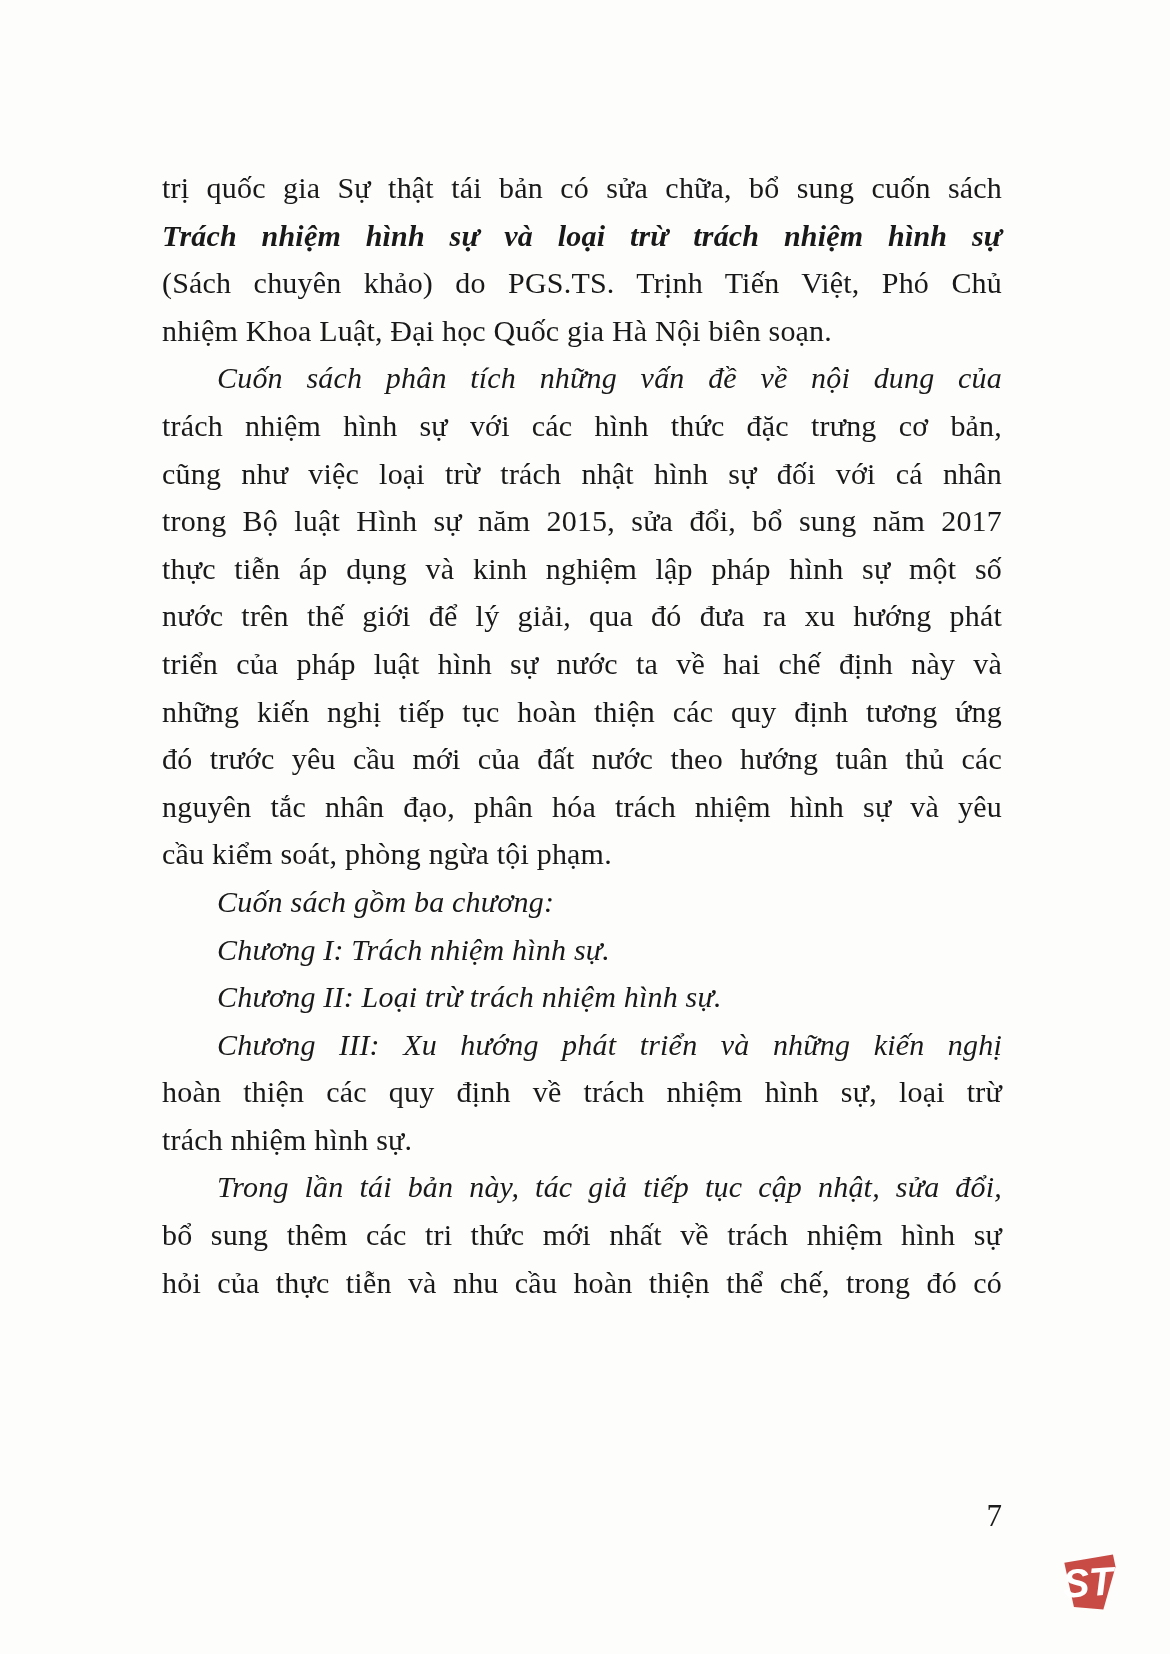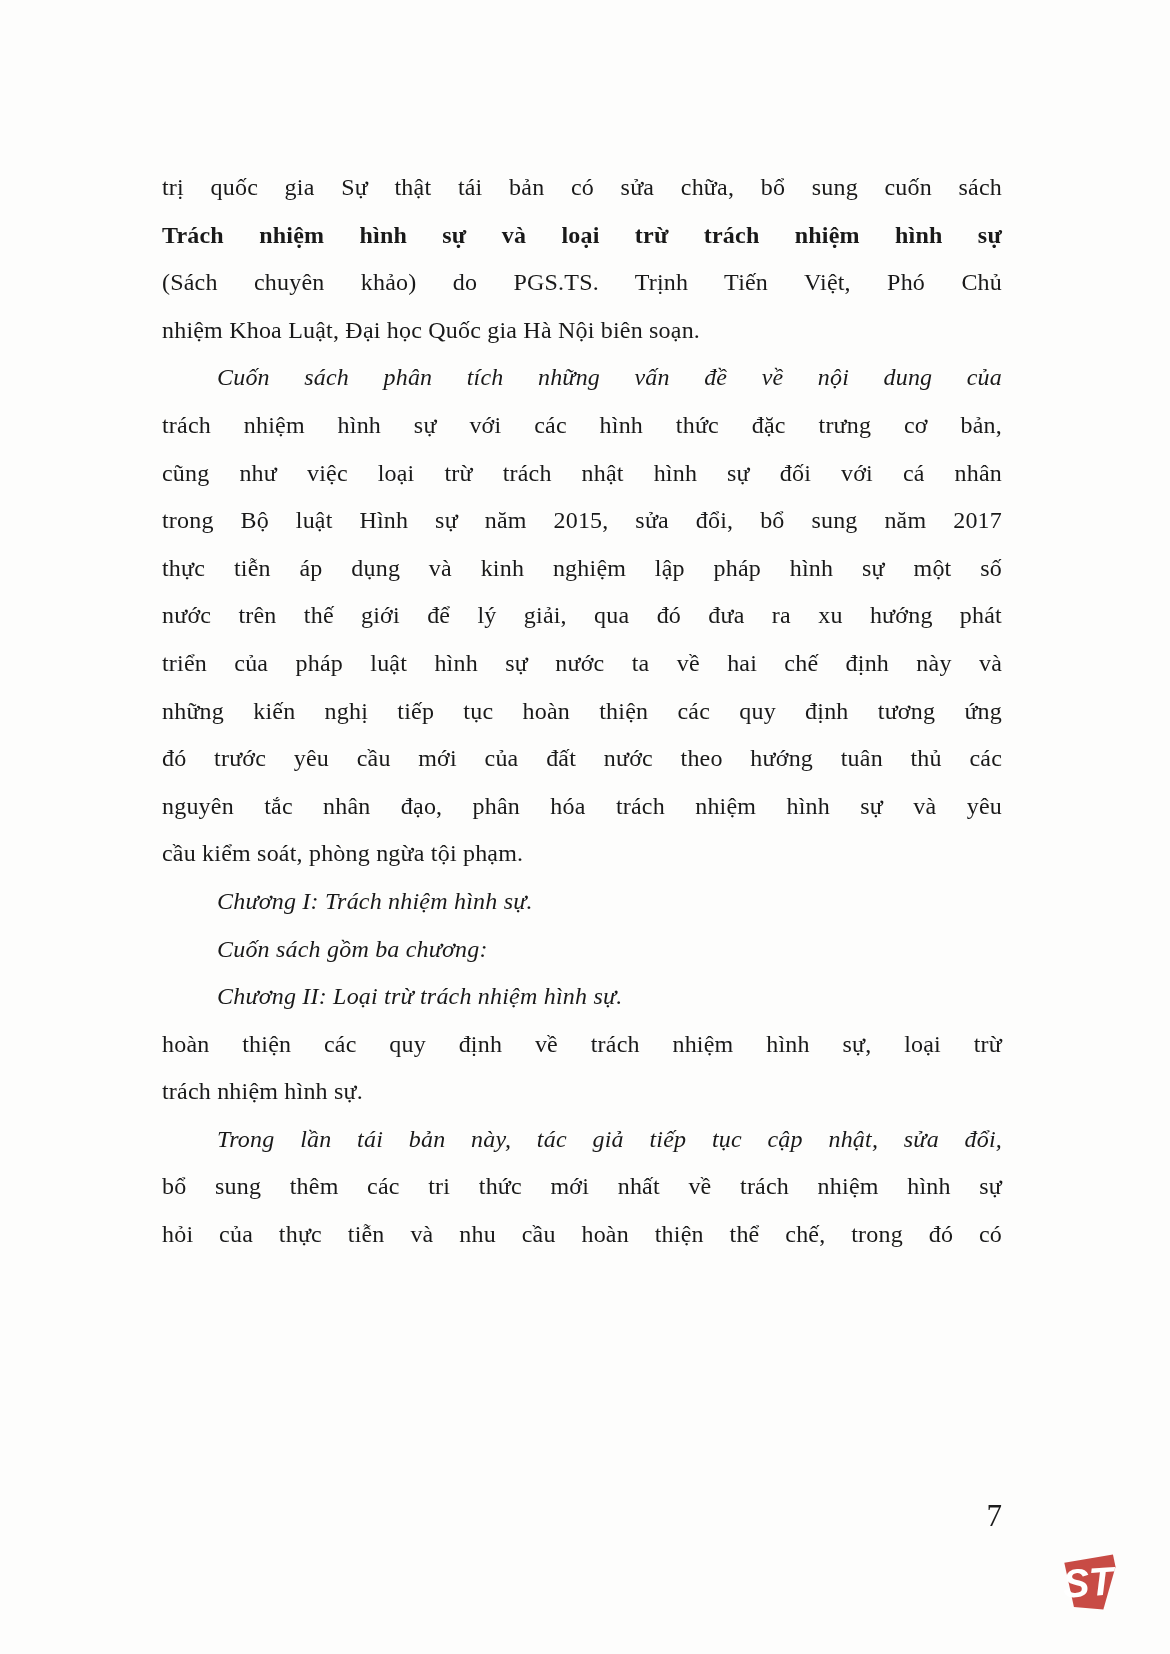--- a/index.html
+++ b/index.html
@@ -15,35 +15,36 @@
     color: #191919;
     overflow: hidden;
   }
   .text-block {
     position: absolute;
     left: 162px;
     top: 164px;
     width: 840px;
   }
   .line {
-    font-size: 24px;
+    font-size: 30px;
     line-height: 47.6px;
     text-align: left;
     letter-spacing: 0.2px;
   }
   .line.justify {
     text-align: justify;
     text-align-last: justify;
   }
   .line.indent {
     padding-left: 55px;
     font-style: italic;
   }
   .line.bold-italic {
     font-weight: bold;
+    font-style: italic;
   }
   .page-number {
     position: absolute;
     top: 1496px;
     left: 162px;
     width: 840px;
     text-align: right;
     font-size: 31px;
     line-height: 40px;
     color: #1c1c1c;
@@ -69,23 +70,24 @@
     <div class="line justify">trách nhiệm hình sự với các hình thức đặc trưng cơ bản,</div>
     <div class="line justify">cũng như việc loại trừ trách nhật hình sự đối với cá nhân</div>
     <div class="line justify">trong Bộ luật Hình sự năm 2015, sửa đổi, bổ sung năm 2017</div>
     <div class="line justify">thực tiễn áp dụng và kinh nghiệm lập pháp hình sự một số</div>
     <div class="line justify">nước trên thế giới để lý giải, qua đó đưa ra xu hướng phát</div>
     <div class="line justify">triển của pháp luật hình sự nước ta về hai chế định này và</div>
     <div class="line justify">những kiến nghị tiếp tục hoàn thiện các quy định tương ứng</div>
     <div class="line justify">đó trước yêu cầu mới của đất nước theo hướng tuân thủ các</div>
     <div class="line justify">nguyên tắc nhân đạo, phân hóa trách nhiệm hình sự và yêu</div>
     <div class="line">cầu kiểm soát, phòng ngừa tội phạm.</div>
+    <div class="line indent">Cuốn sách gồm ba chương:</div>
     <div class="line indent">Chương I: Trách nhiệm hình sự.</div>
-    <div class="line indent">Cuốn sách gồm ba chương:</div>
     <div class="line indent">Chương II: Loại trừ trách nhiệm hình sự.</div>
+    <div class="line indent justify">Chương III: Xu hướng phát triển và những kiến nghị</div>
     <div class="line justify">hoàn thiện các quy định về trách nhiệm hình sự, loại trừ</div>
     <div class="line">trách nhiệm hình sự.</div>
     <div class="line indent justify">Trong lần tái bản này, tác giả tiếp tục cập nhật, sửa đổi,</div>
     <div class="line justify">bổ sung thêm các tri thức mới nhất về trách nhiệm hình sự</div>
     <div class="line justify">hỏi của thực tiễn và nhu cầu hoàn thiện thể chế, trong đó có</div>
   </main>
 
 <div class="page-number">7</div>
 
 <div class="publisher-logo">

